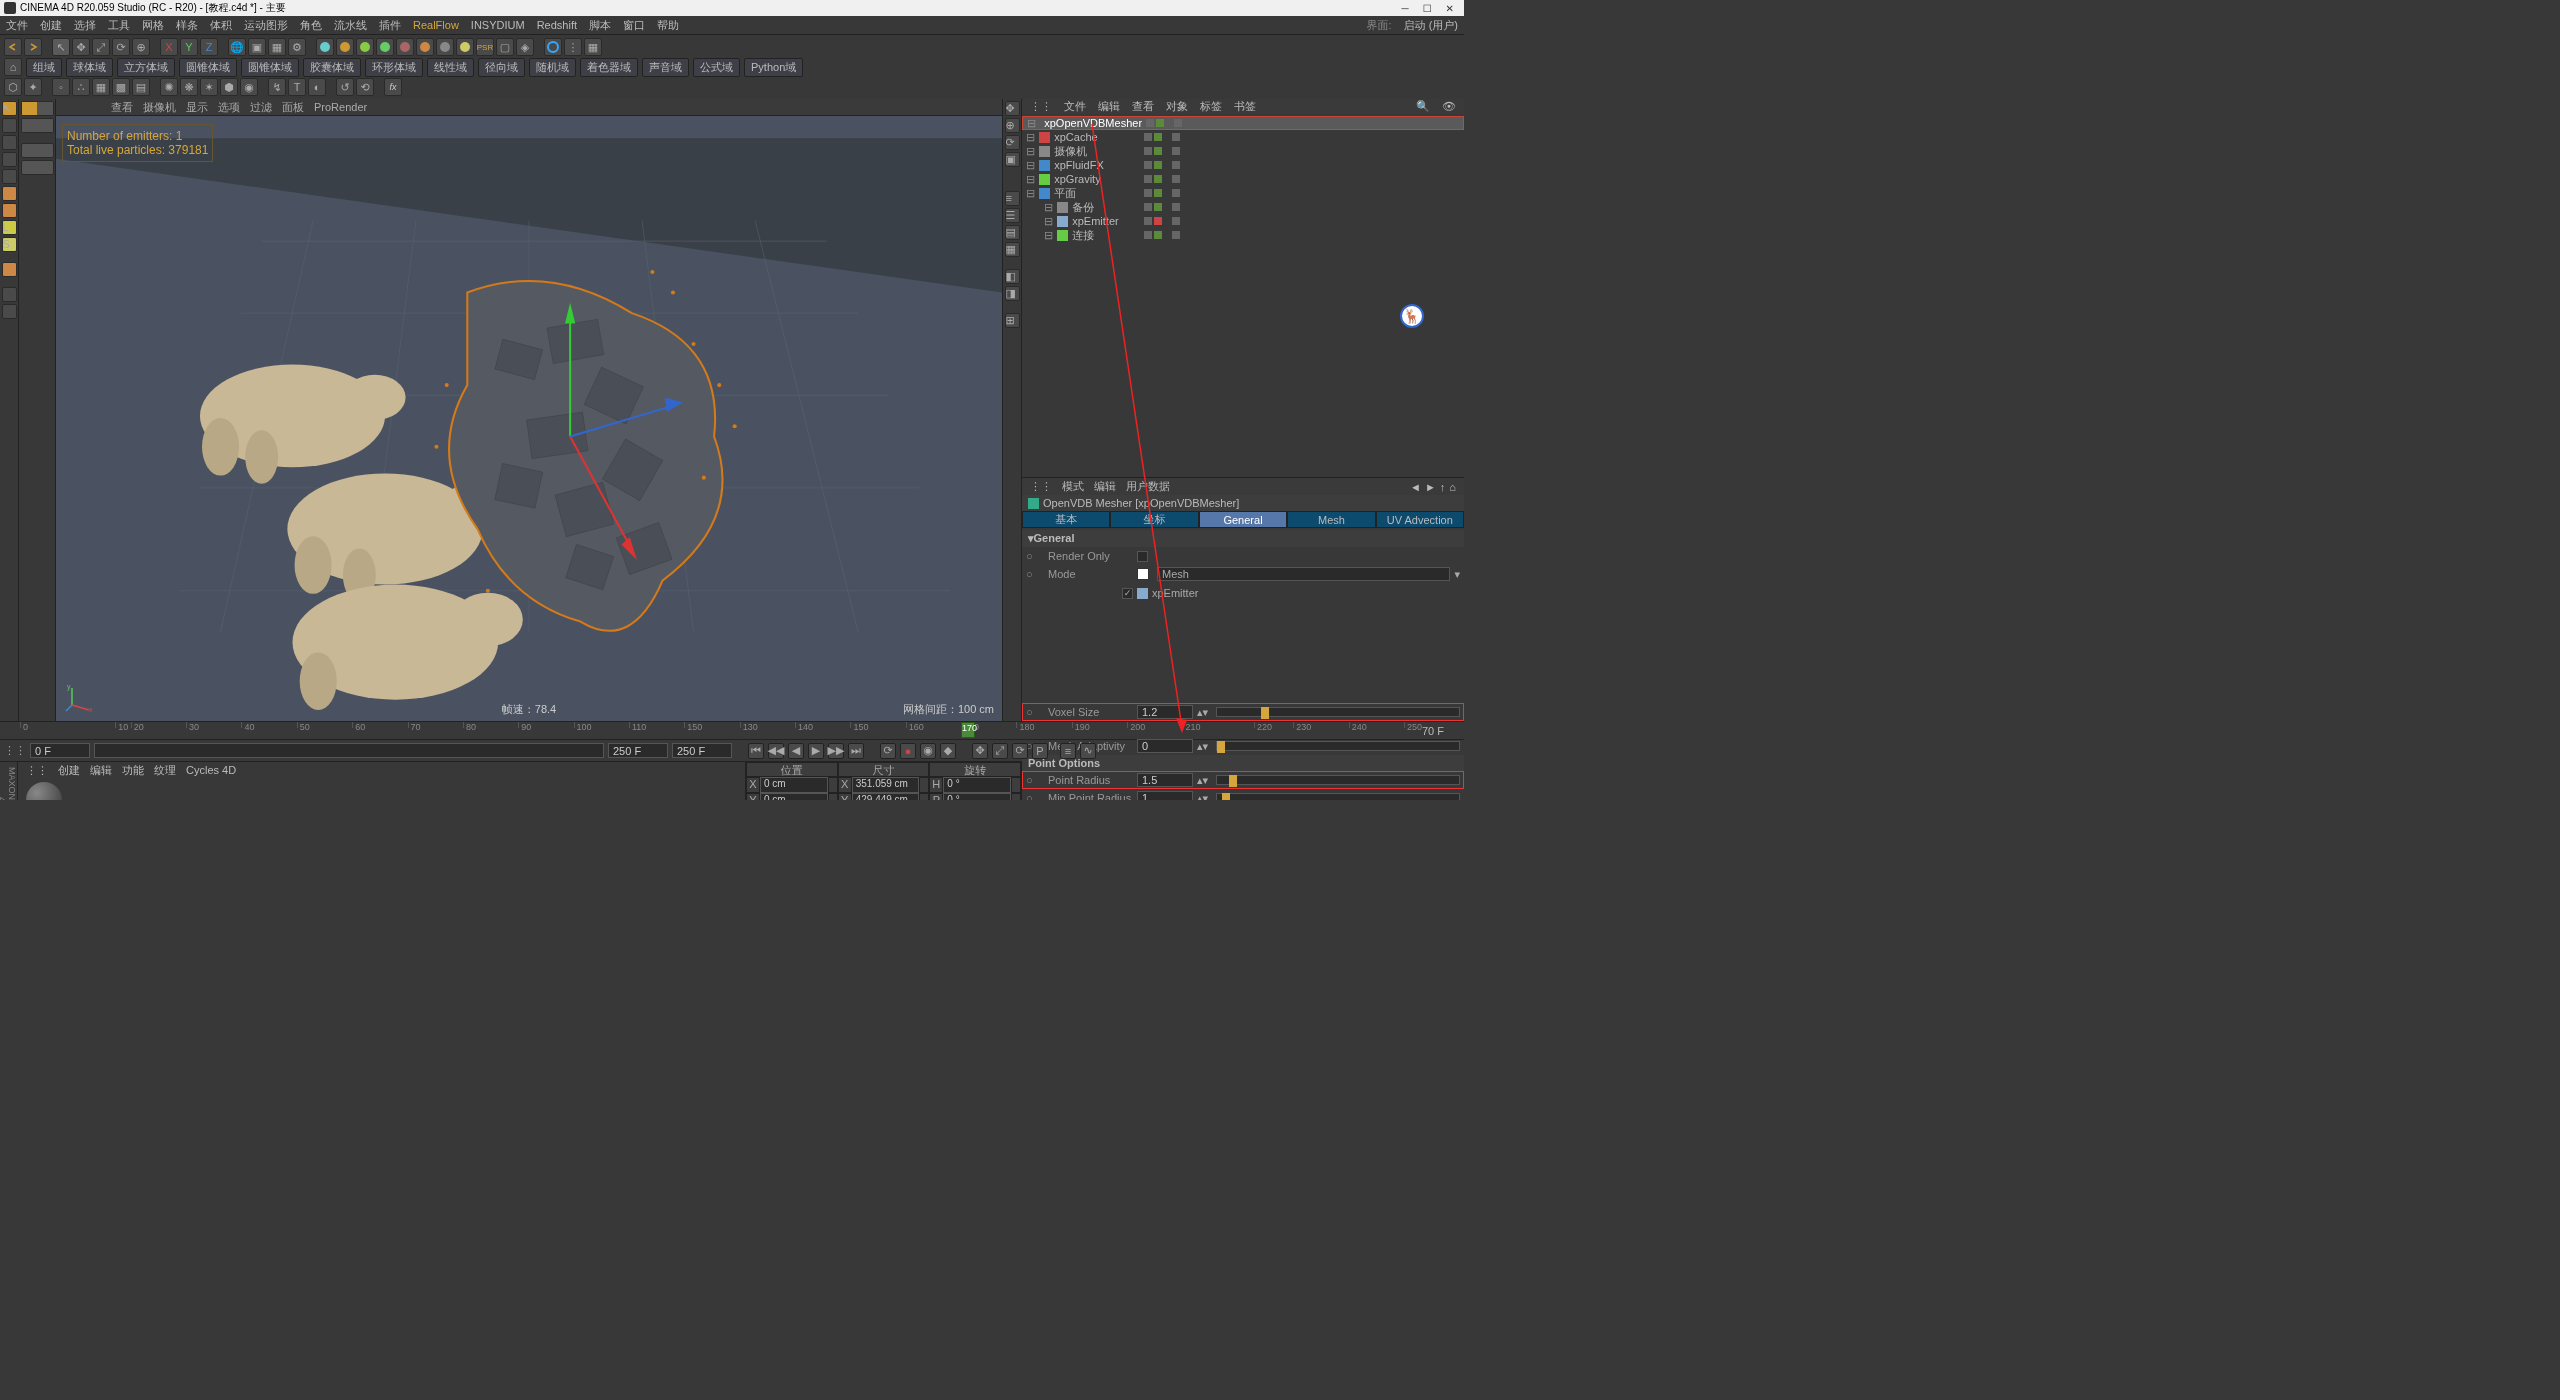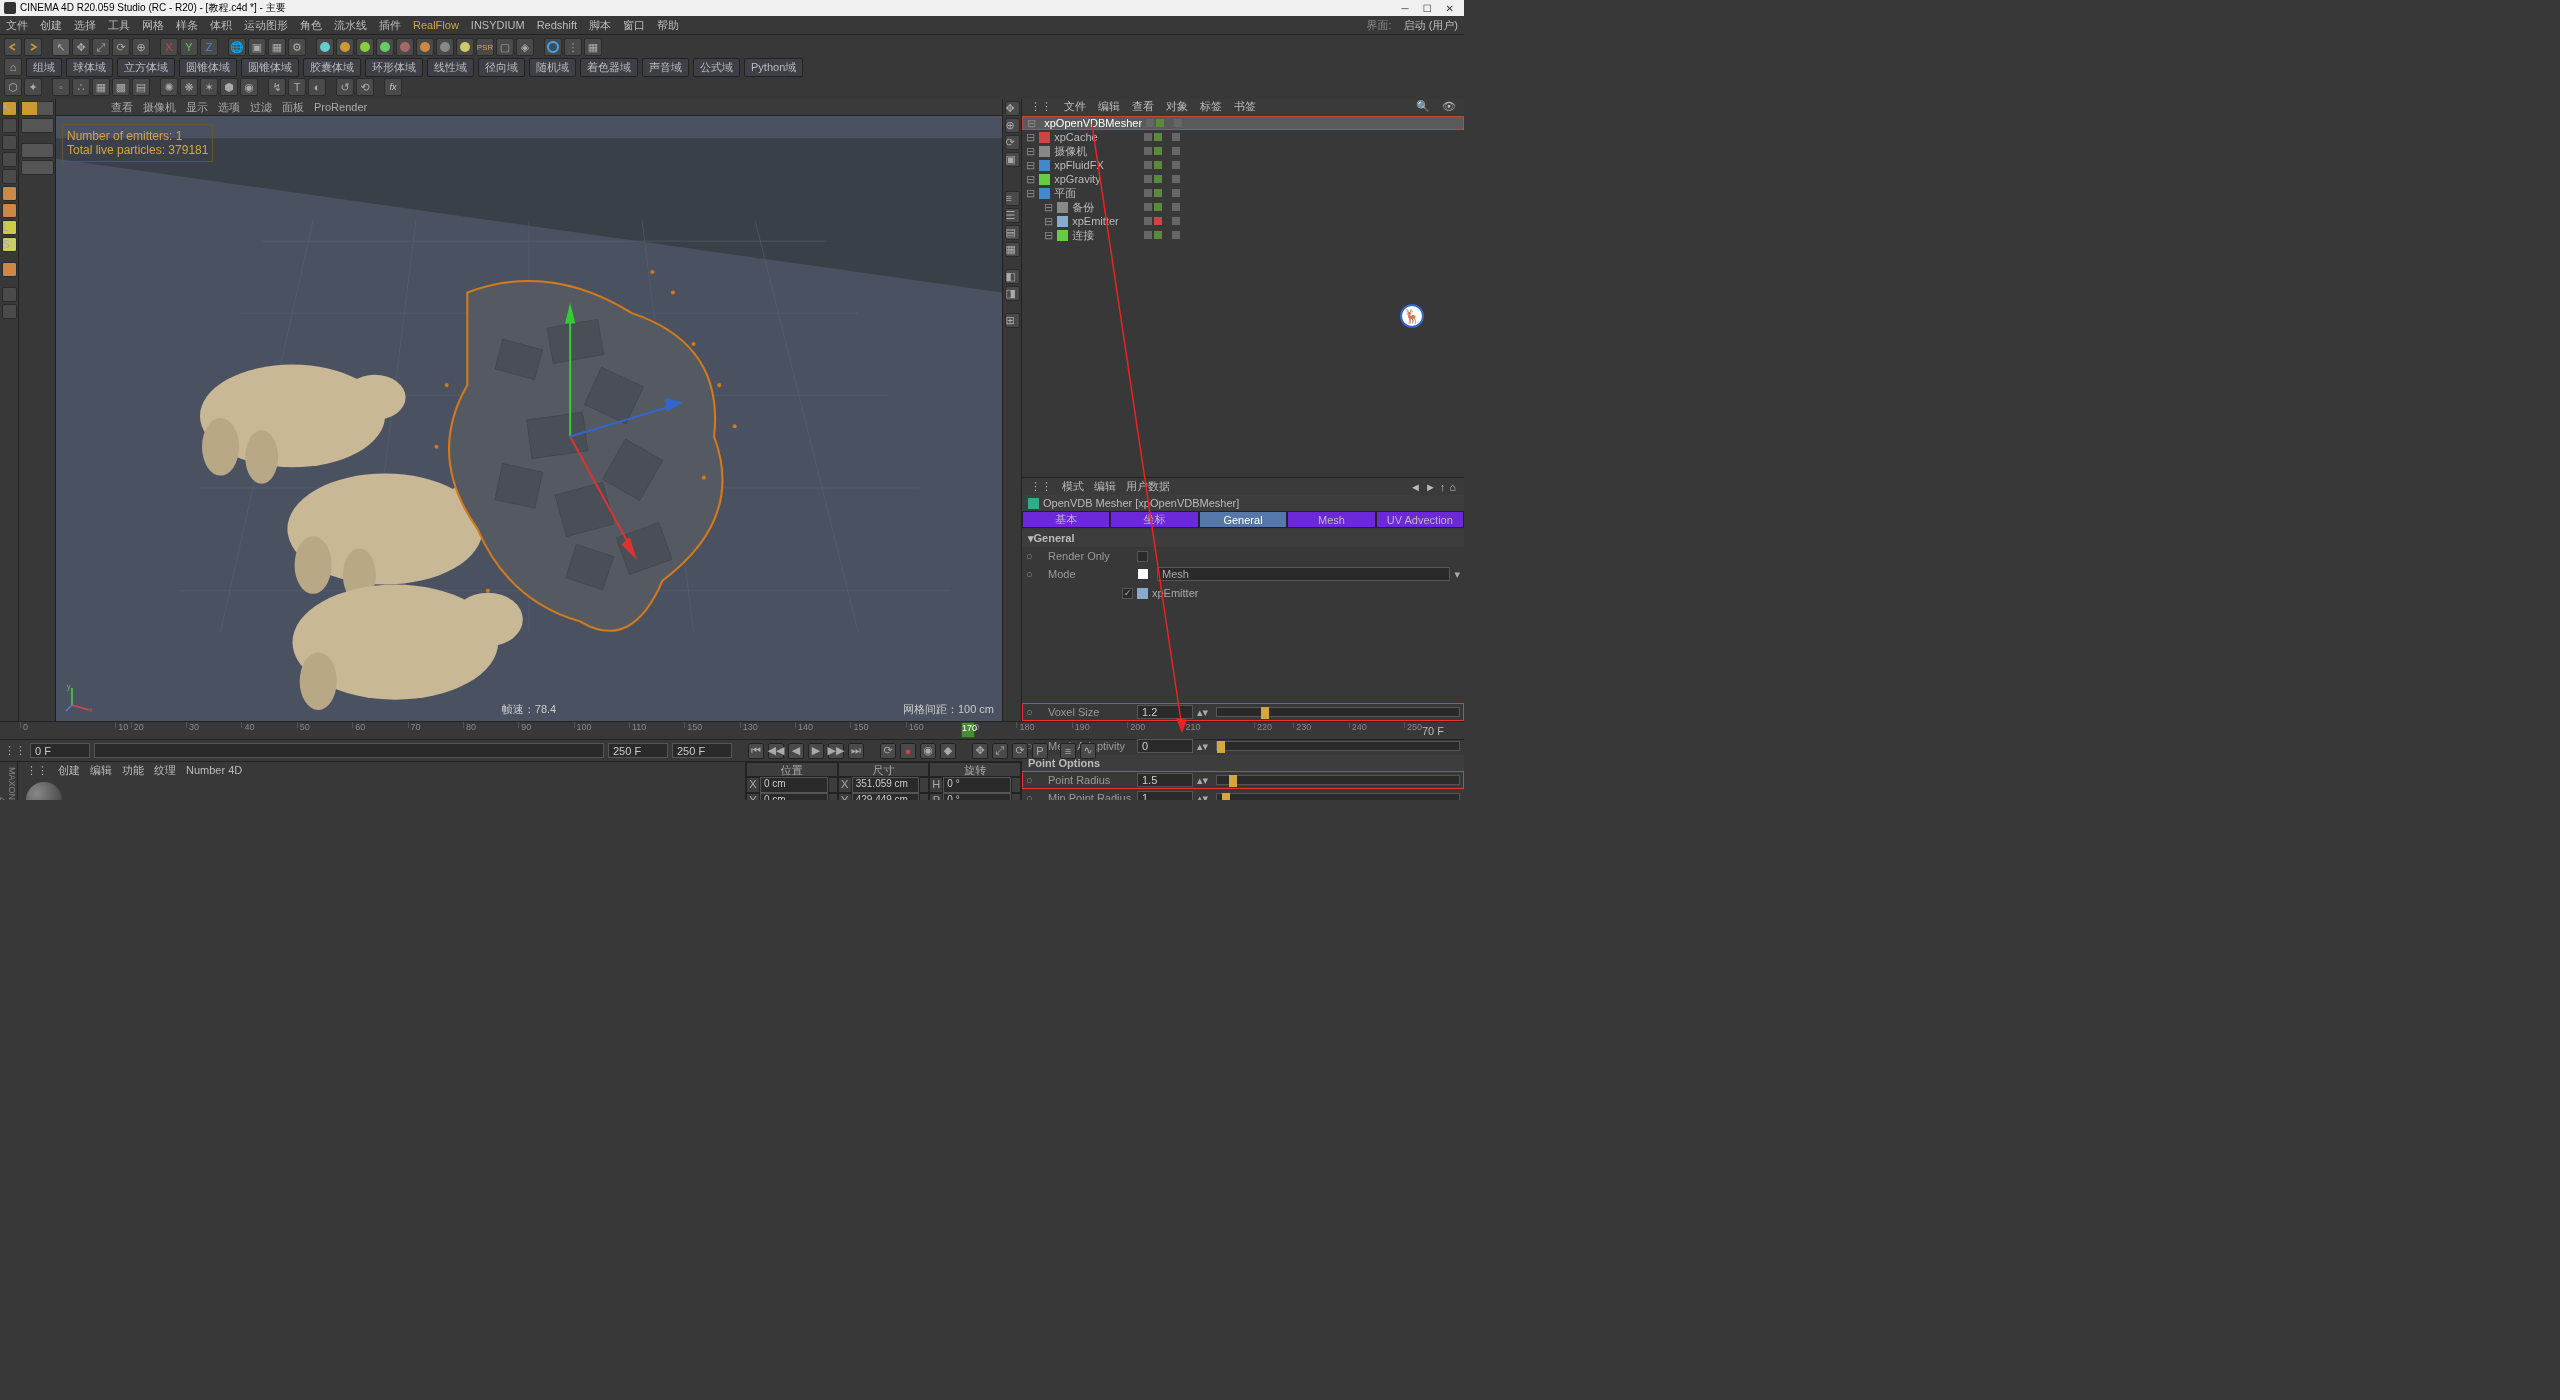--- a/index.html
+++ b/index.html
@@ -52,21 +52,21 @@
 .badge.gry { background: #666; }
 .badge.red { background: #c44; }
 .tree-row .name { white-space:nowrap; }
 .deer-logo { position:absolute; right:40px; top:190px; width:24px; height:24px; border-radius:50%; background:#fff; border:2px solid #36c; display:flex; align-items:center; justify-content:center; font-size:14px;}
 
 .attr-panel { flex: 1; display: flex; flex-direction: column; }
 .attr-header { height: 17px; background: #3a3a3a; display: flex; align-items: center; gap: 10px; padding: 0 8px; color: #bbb; }
 .attr-header .nav-arrows { margin-left:auto; display:flex; gap:4px; }
 .attr-title { height: 16px; background: #3d3d3d; display: flex; align-items: center; padding: 0 6px; color: #bbb; gap:4px;}
 .attr-tabs { display: flex; height: 17px; }
-.attr-tab { flex: 1; background: #6d28d9; border: 1px solid #222; display: flex; align-items: center; justify-content: center; color: #bbb; cursor:pointer;}
+.attr-tab { flex: 1; background: #0c4a6e; border: 1px solid #222; display: flex; align-items: center; justify-content: center; color: #bbb; cursor:pointer;}
 .attr-tab.active { background: #5577aa; color: #fff; }
 .attr-section { padding: 2px 0; }
 .attr-section-hdr { background: #3d3d3d; padding: 2px 6px; color: #bbb; font-weight: bold; }
 .attr-row { display: flex; align-items: center; height: 18px; padding: 0 4px; gap: 4px; }
 .attr-row.hl { outline: 1px solid #e33; outline-offset: -1px; }
 .attr-label { width: 95px; color: #999; padding-left: 10px;}
 .attr-bullet { color:#888; width:8px; }
 .attr-field { background: #2a2a2a; border: 1px solid #555; padding: 0 4px; color: #ccc; width: 56px; height: 14px; font-size:11px;}
 .attr-slider { flex: 1; height: 10px; background: #2a2a2a; position: relative; margin-left: 4px; border:1px solid #555;}
 .attr-slider .thumb { position: absolute; top: -1px; width: 8px; height: 12px; background: #d4a63c; }
@@ -681,21 +681,21 @@
 
 <div class="bottom-row">
   <div class="mat-left-tab">MAXON CINEMA 4D</div>
   <div class="mat-panel">
     <div class="mat-header">
       <span>⋮⋮</span>
       <span>创建</span>
       <span>编辑</span>
       <span>功能</span>
       <span>纹理</span>
-      <span>Number 4D</span>
+      <span>Cycles 4D</span>
     </div>
     <div class="mat-body">
       <div>
         <div class="mat-ball"></div>
         <div class="mat-label">CH_N</div>
       </div>
     </div>
   </div>
   <div class="coord-panel">
     <div class="coord-header">

